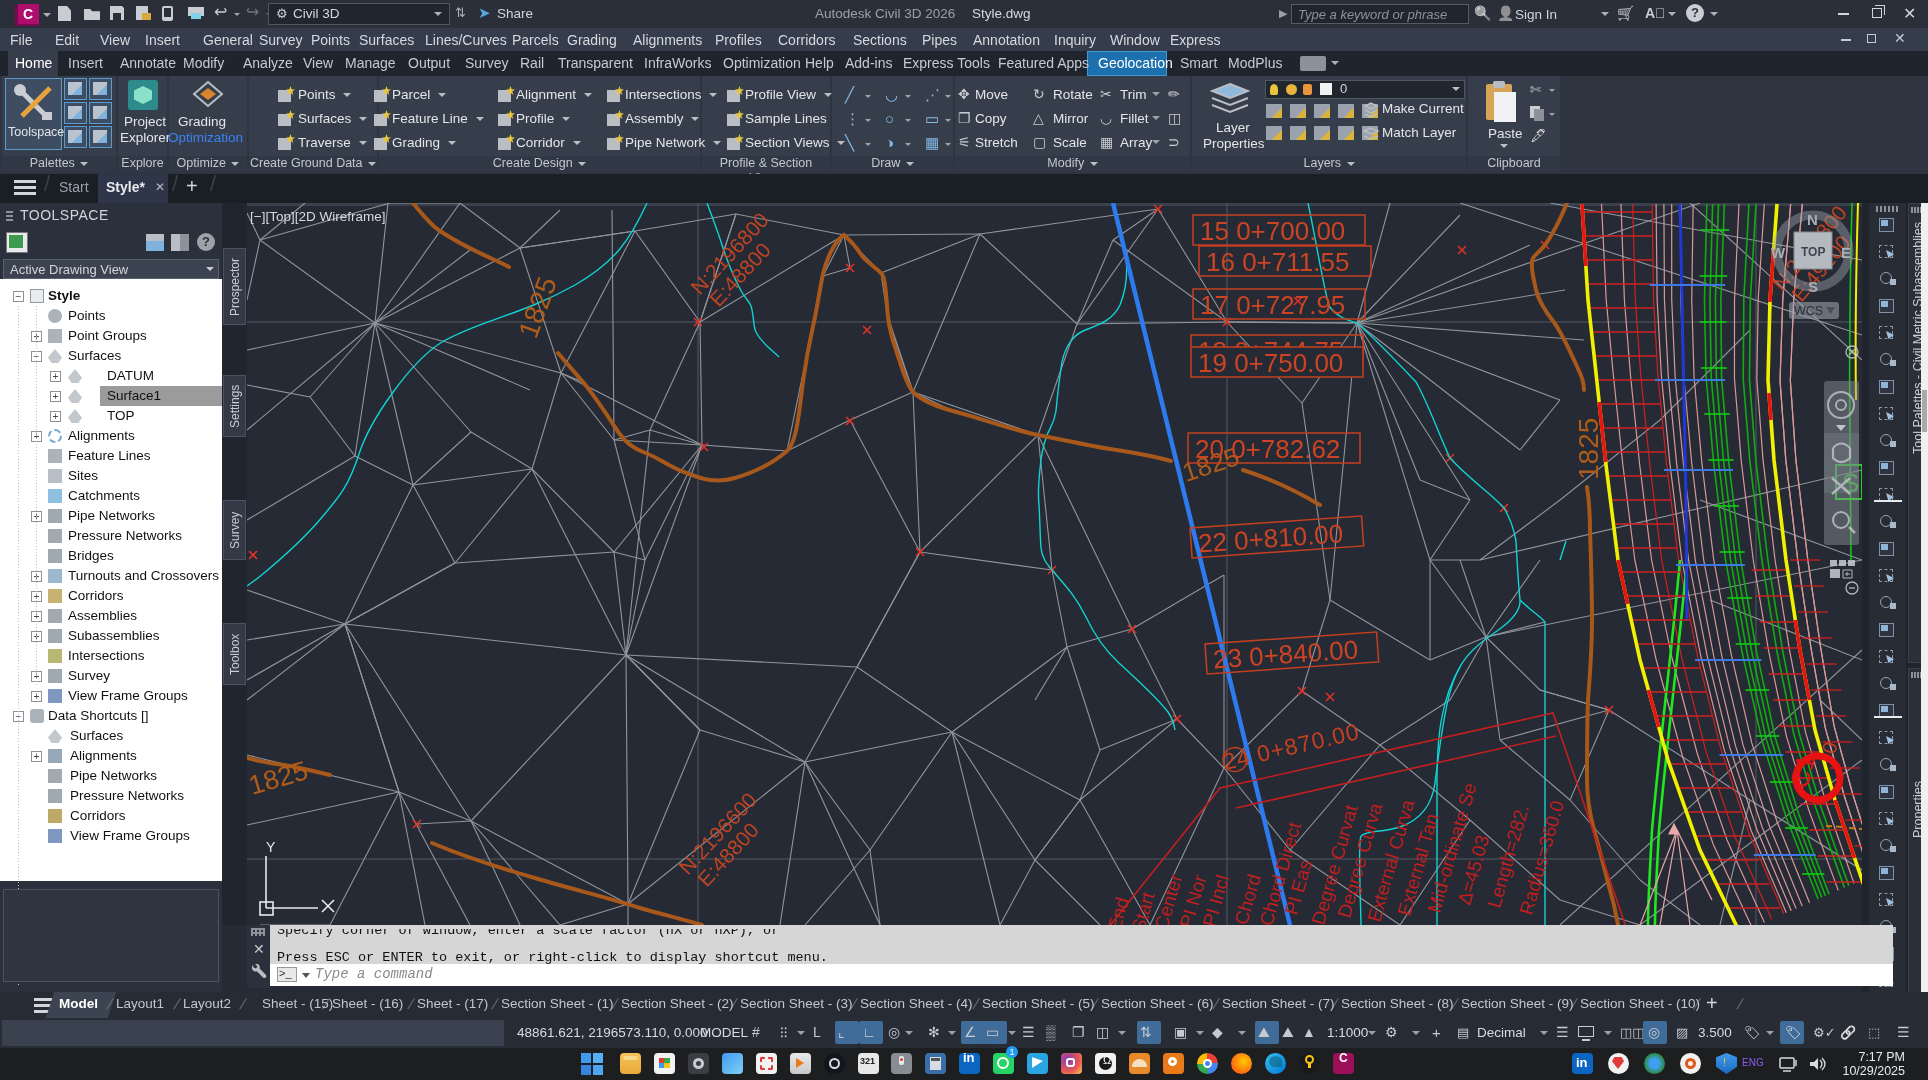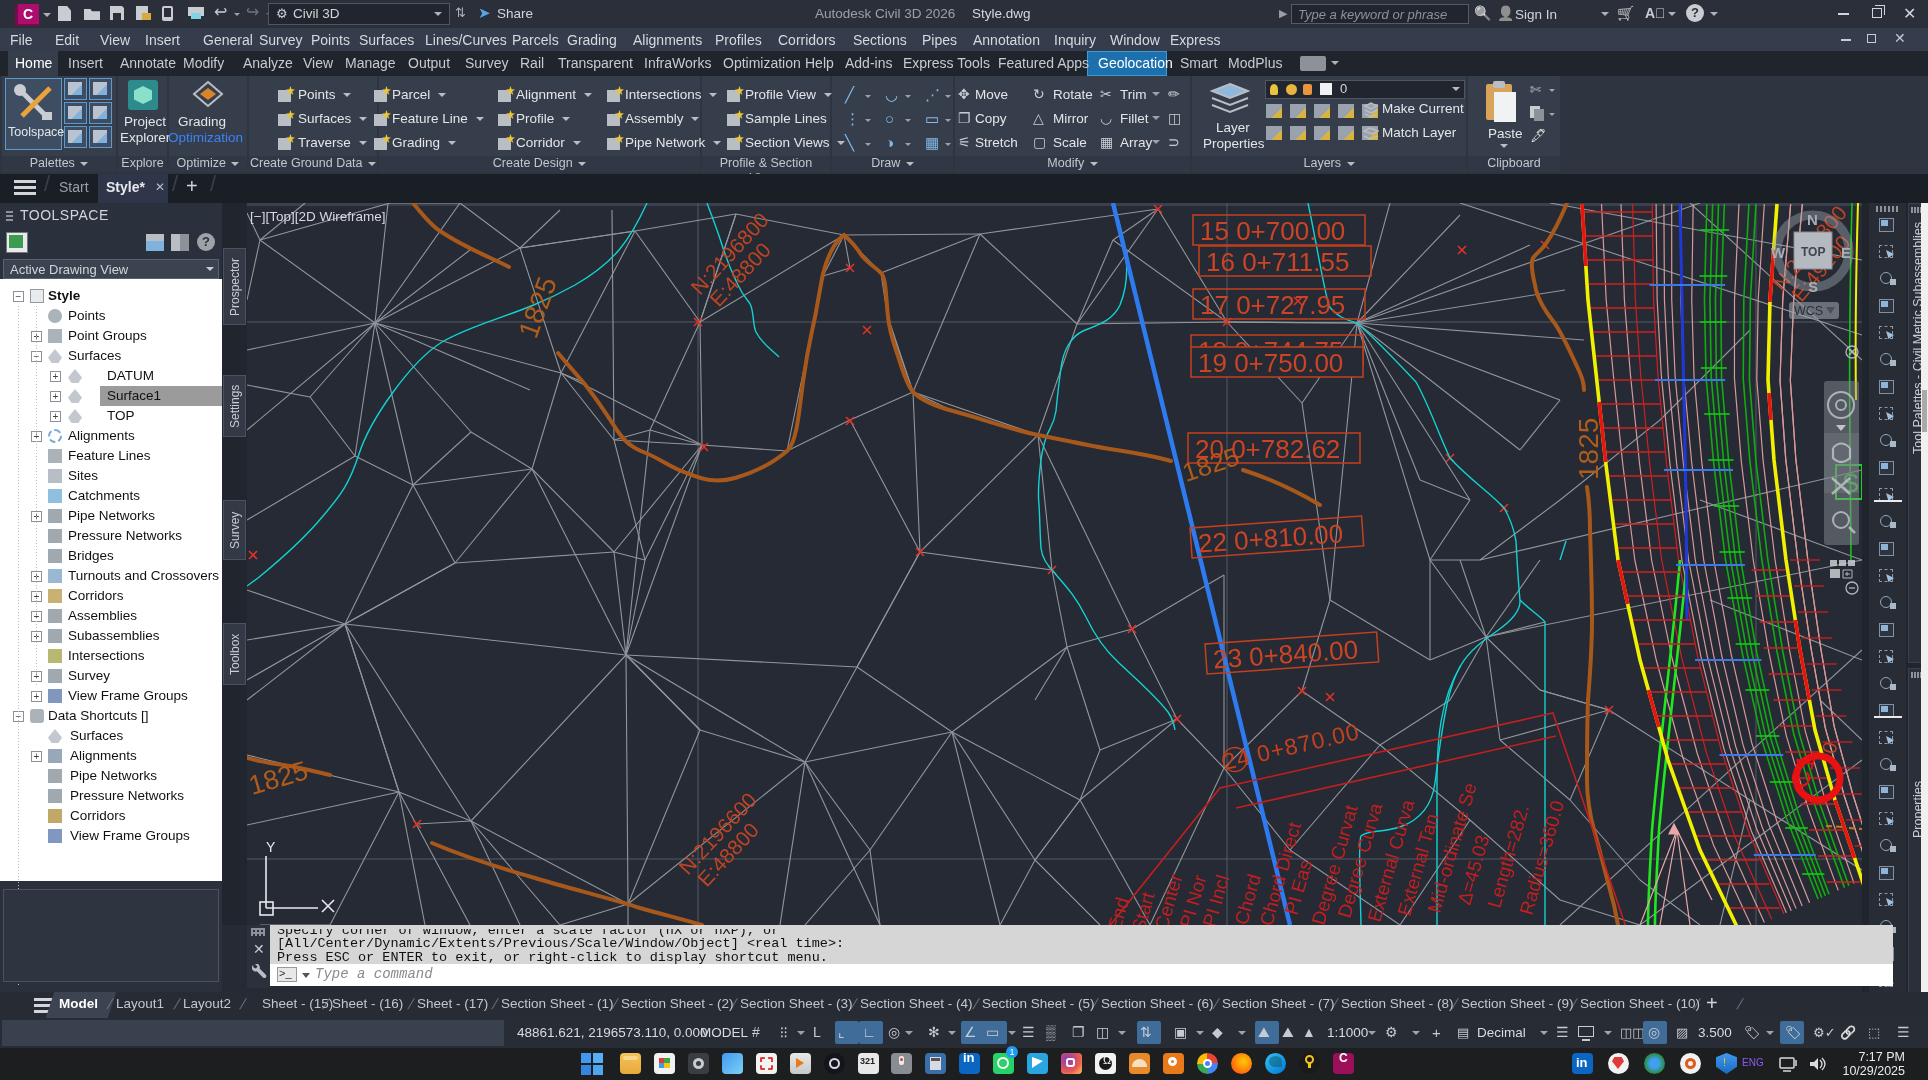--- a/index.html
+++ b/index.html
@@ -1130,21 +1130,20 @@
 <div class="abs" style="left:1922px;top:390px;width:5px;height:42px;background:#a9a9a9"></div>
 <div id="cmdwrap">
 <div class="abs" style="left:0;top:0;width:23px;height:63px;background:#2b313c"></div>
 <div class="abs" style="left:4px;top:3px;width:14px;height:8px;background:repeating-linear-gradient(90deg,#8d929a 0 2px,transparent 2px 4px),repeating-linear-gradient(#8d929a 0 2px,transparent 2px 4px)"></div>
 <div class="txt" style="left:6px;top:16px;font-size:14px;color:#c9ccd1">✕</div>
 <svg class="abs" style="left:3px;top:39px" width="17" height="17" viewBox="0 0 17 17">
         <path d="M3 1 C1.5 2.5 1.5 5 3 6.5 C4 7.5 5.5 7.8 6.8 7.3 L13 13.5 C13.8 14.3 15 14.3 15.8 13.5 C16.6 12.7 16.6 11.5 15.8 10.7 L9.6 4.5 C10.1 3.2 9.8 1.7 8.8 0.7 C7.8 -0.3 6.3 -0.6 5 0 L7.5 2.5 L6 4.5 L3.5 3.5 Z" fill="#b9bdc4"></path>
       </svg>
 <div class="abs" style="left:23px;top:0;width:1623px;height:39px;background:#d6d6d6;font-family:'Liberation Mono',monospace;font-size:13.5px;color:#111"></div>
 <div class="txt" style="left:30px;top:-2px;font-family:'Liberation Mono',monospace;font-size:13.5px;color:#111;clip-path:inset(6px 0 0 0)">Specify corner of window, enter a scale factor (nX or nXP), or</div>
-<div class="txt" style="left:30px;top:11px;font-family:'Liberation Mono',monospace;font-size:13.5px;color:#111">[All/Center/Dynamic/Extents/Previous/Scale/Window/Object] &lt;real time&gt;:</div>
 <div class="txt" style="left:30px;top:25px;font-family:Liberation Mono, monospace;font-size:13.5px;color:#111">Press ESC or ENTER to exit, or right-click to display shortcut menu.</div>
 <div class="abs" style="left:23px;top:39px;width:1623px;height:22px;background:#fff"></div>
 <div class="abs" style="left:30px;top:42px;width:20px;height:15px;background:#e8e8e8;border:1px solid #999"></div>
 <div class="txt" style="left:32px;top:42px;font-size:11px;color:#333">&gt;_</div>
 <div class="abs" style="left:55px;top:48px;width:0;height:0;border-left:4px solid transparent;border-right:4px solid transparent;border-top:5px solid #555"></div>
 <div class="txt" style="left:68px;top:41px;font-family:'Liberation Mono',monospace;font-size:14px;font-style:italic;color:#8a8a8a">Type a command</div>
 </div>
 <div id="layouttabs">
 <div class="abs" style="left:34px;top:6px;width:22px;height:2.5px;background:#d2d5da"></div>
       <div class="abs" style="left:34px;top:12px;width:22px;height:2.5px;background:#d2d5da"></div>

